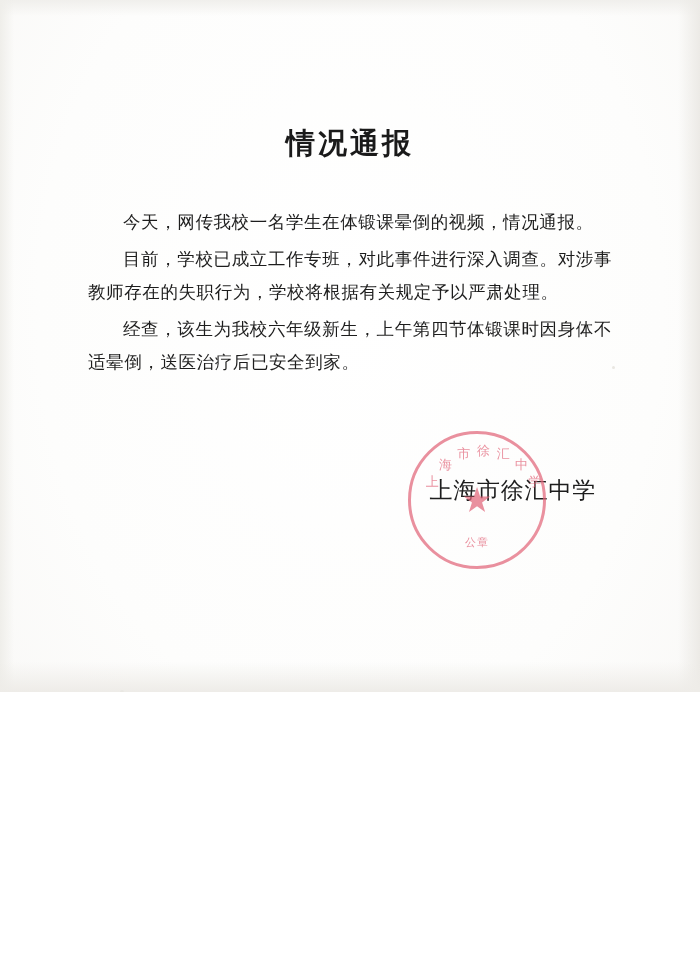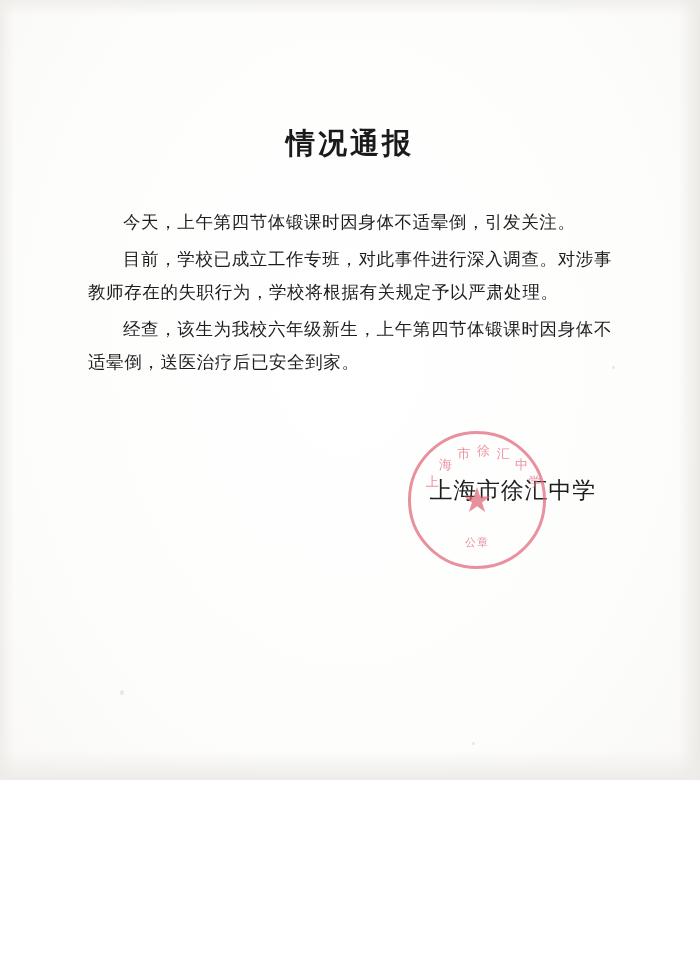--- a/index.html
+++ b/index.html
@@ -10,21 +10,21 @@
     width: 700px;
     height: 970px;
     background: #ffffff;
     font-family: "DejaVu Serif", "Liberation Serif", serif;
     overflow: hidden;
   }
 
   .page {
     position: relative;
     width: 700px;
-    height: 780px;
+    height: 692px;
     background: #fdfdfb;
     background-image:
       radial-gradient(ellipse 520px 700px at 50% 45%, #ffffff 0%, #fdfdfc 60%, #f8f7f5 100%);
     box-sizing: border-box;
     overflow: hidden;
   }
 
   
   .paper-edge-left {
     position: absolute;
@@ -161,21 +161,21 @@
   <div class="paper-edge-bottom"></div>
 
   <div class="speck" style="left:120px; top:690px; width:4px; height:5px;"></div>
   <div class="speck" style="left:472px; top:742px; width:3px; height:3px;"></div>
   <div class="speck" style="left:612px; top:366px; width:3px; height:3px;"></div>
 
   <div class="content">
 
     <h1 class="doc-title">情况通报</h1>
 
-    <p class="para">今天，上午第四节体锻课时因身体不适晕倒，引发关注。</p>
+    <p class="para">今天，网传我校一名学生在体锻课晕倒的视频，情况通报。</p>
     <p class="para">目前，学校已成立工作专班，对此事件进行深入调查。对涉事教师存在的失职行为，学校将根据有关规定予以严肃处理。</p>
     <p class="para">经查，该生为我校六年级新生，上午第四节体锻课时因身体不适晕倒，送医治疗后已安全到家。</p>
 
     <div class="signature-block">
 
       <div class="seal">
         <div class="seal-text">
           <span style="transform: rotate(-62deg) translate(0,-58px) rotate(62deg);">上</span>
           <span style="transform: rotate(-41deg) translate(0,-58px) rotate(41deg);">海</span>
           <span style="transform: rotate(-20deg) translate(0,-58px) rotate(20deg);">市</span>

